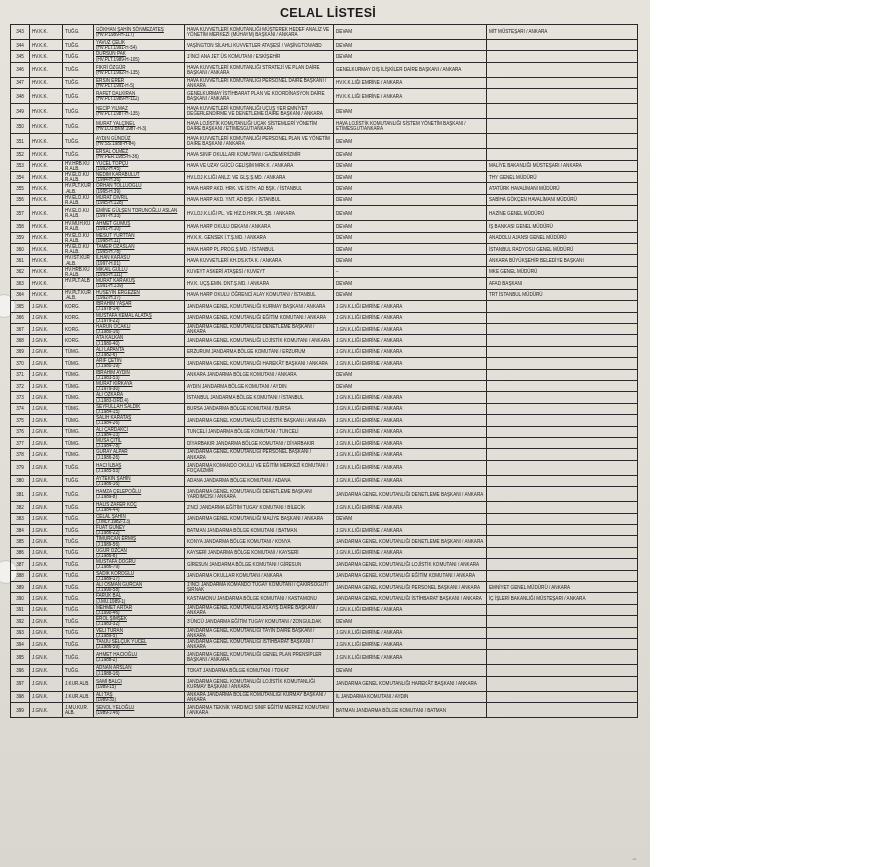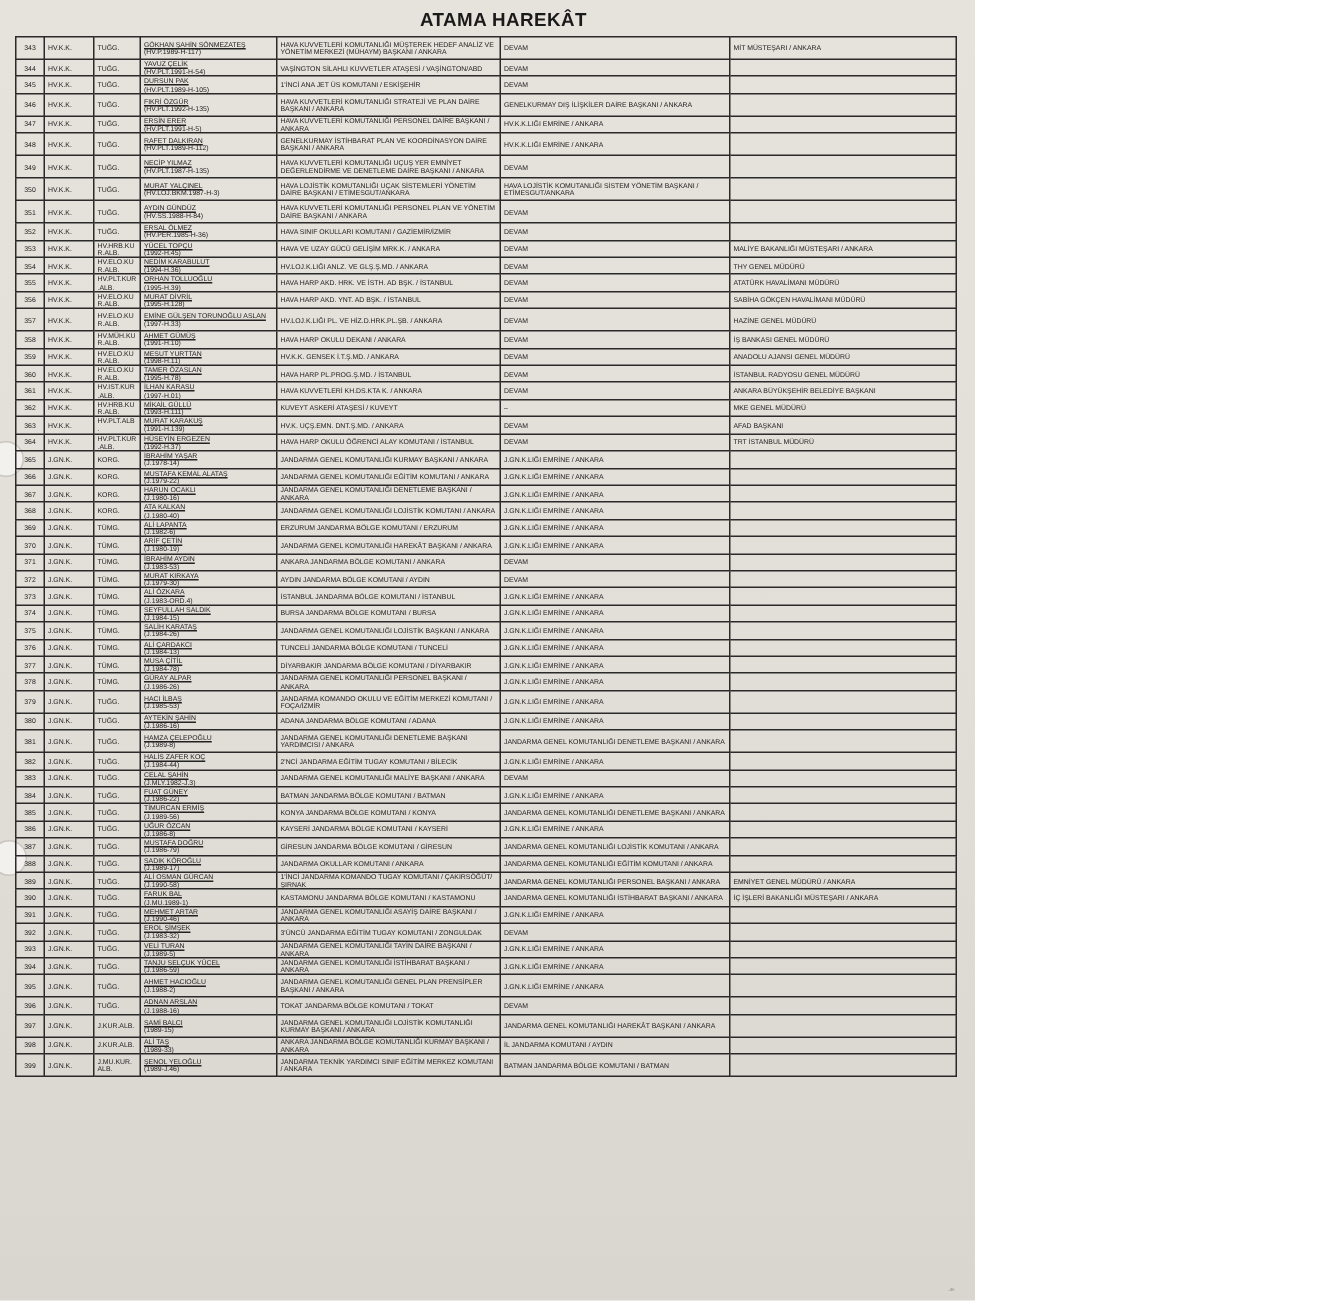--- a/index.html
+++ b/index.html
@@ -23,21 +23,21 @@
   tr.tall { height:15px; }
   .name-line { display:block; text-decoration:underline; }
   .hole { position:absolute; width:22px; height:22px; border-radius:50%; background:#f3f1ed;
           border:1px solid #c9c5bf; }
   .mark { position:absolute; left:632px; top:857px; font-size:4px; color:#777; }
 </style>
 </head>
 <body>
 
 <div class="paper">
-  <div class="title">ATAMA HAREKÂT</div>
+  <div class="title">CELAL LİSTESİ</div>
   <div class="hole" style="left:-8px;top:294px;"></div>
   <div class="hole" style="left:-6px;top:560px;"></div>
   <table>
     <tbody id="tbody">
         <tr class="tall">
           <td class="no">343</td>
           <td class="kk">HV.K.K.</td>
           <td class="rk">Tuğg.</td>
           <td class="nm"><span class="name-line">GÖKHAN ŞAHİN SÖNMEZATEŞ</span><span>(HV.P.1989-H-117)</span></td>
           <td class="ps">HAVA KUVVETLERİ KOMUTANLIĞI MÜŞTEREK HEDEF ANALİZ VE YÖNETİM MERKEZİ (MÜHAYM) BAŞKANI / ANKARA</td>

